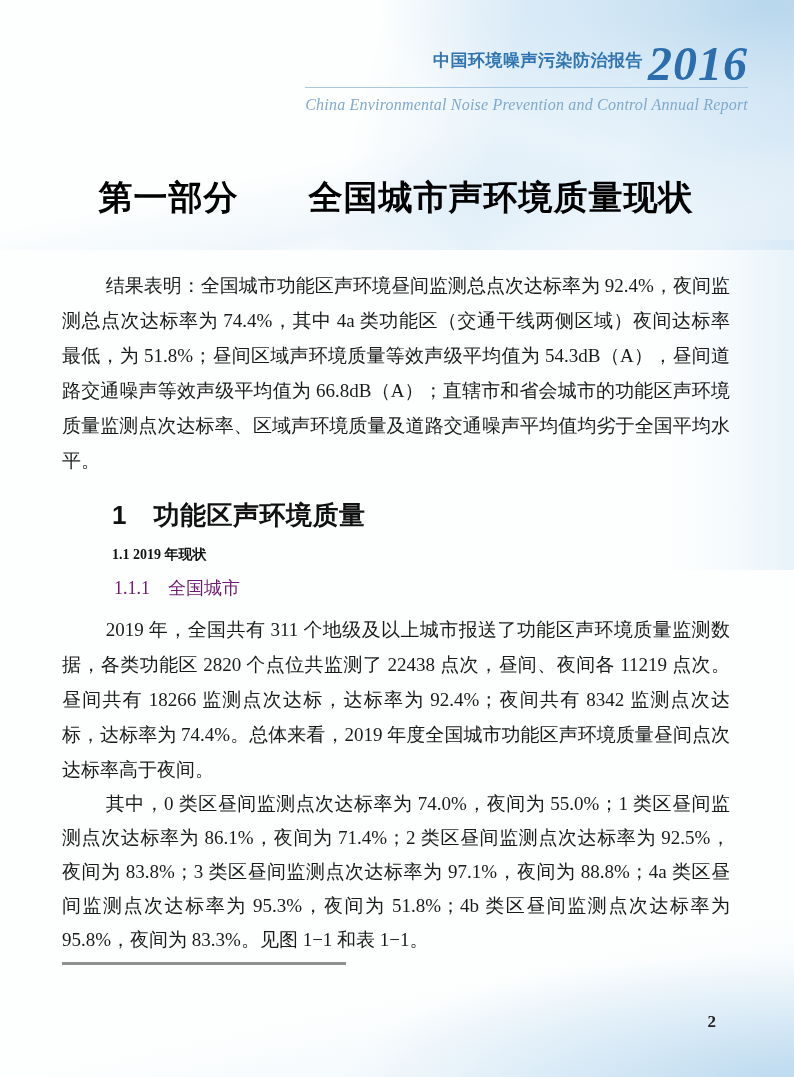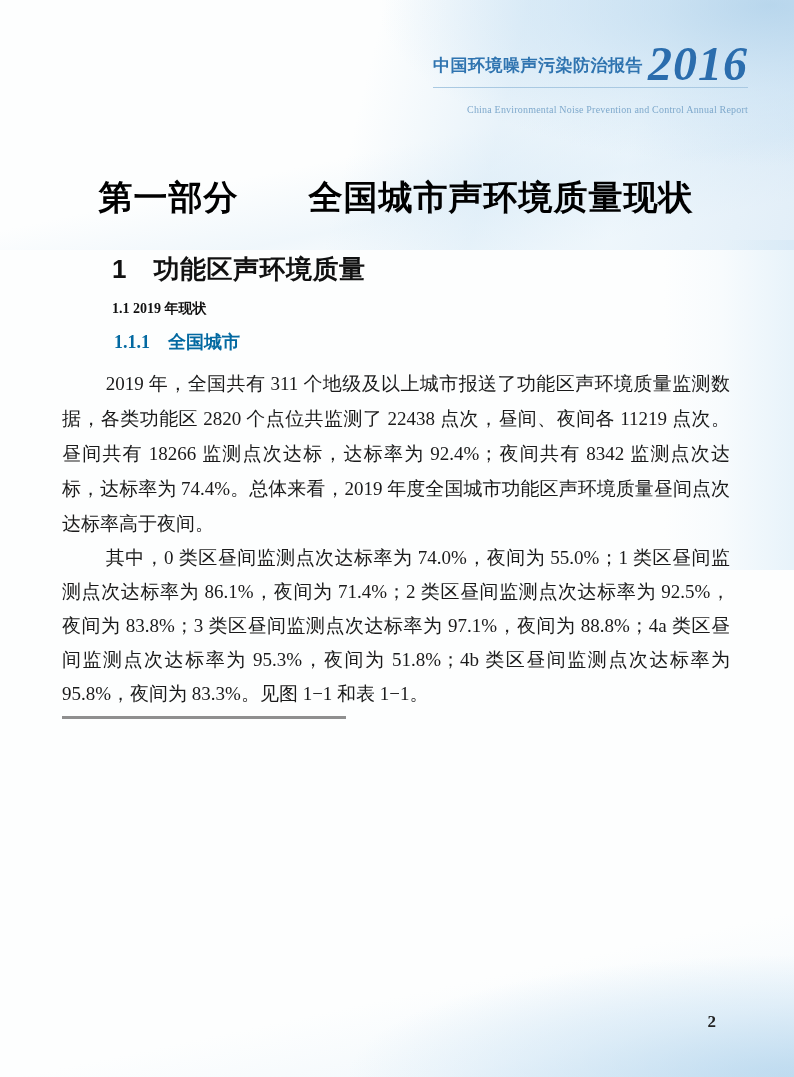--- a/index.html
+++ b/index.html
@@ -38,21 +38,21 @@
 
   
   .page-header {
     position: absolute;
     top: 44px;
     right: 46px;
     text-align: right;
   }
   .header-title-row {
     display: flex;
-    align-items: flex-end;
+    align-items: center;
     justify-content: flex-end;
     gap: 5px;
   }
   .header-title-zh {
     font-family: "Liberation Sans", "DejaVu Sans", sans-serif;
     font-weight: bold;
     font-size: 17px;
     color: #2f74b0;
     letter-spacing: 0.5px;
     padding-bottom: 7px;
@@ -62,43 +62,44 @@
     font-family: "Liberation Serif", serif;
     font-style: italic;
     font-weight: bold;
     font-size: 48px;
     line-height: 40px;
     color: #2b6dad;
     letter-spacing: 1px;
   }
   .header-rule { height: 1px; background: #a9c9e2; margin-top: 3px; }
   .header-subtitle {
-    font-size: 10px;
+    font-style: italic;
+    font-size: 16px;
     color: #7fa9cc;
-    margin-top: 16px;
+    margin-top: 8px;
     letter-spacing: 0.2px;
     white-space: nowrap;
   }
 
   
   .content {
     position: absolute;
     left: 62px;
     top: 176px;
     width: 668px;
   }
   .part-title {
     font-family: "Liberation Sans", "DejaVu Sans", sans-serif;
     font-weight: bold;
     font-size: 34px;
     line-height: 42px;
     text-align: center;
     color: #000000;
     letter-spacing: 1px;
-    margin-bottom: 34px;
+    margin-bottom: 50px;
   }
   .body-para {
     font-size: 19px;
     line-height: 35px;
     text-align: justify;
     text-indent: 2.3em;
     color: #1a1a1a;
   }
   .body-para.tight { line-height: 34px; }
   .fn-ref {
@@ -117,22 +118,22 @@
   .h-level2 {
     font-family: "Liberation Serif", serif;
     font-size: 14px;
     font-weight: bold;
     color: #111111;
     margin: 13px 0 0 50px;
   }
   .h-level3 {
     font-family: "Liberation Serif", serif;
     font-size: 18px;
-    font-weight: bold;
-    color: #0369a1;
+    font-weight: normal;
+    color: #701a75;
     margin: 12px 0 12px 52px;
   }
 
   
   .footnote-block { margin-top: 5px; }
   .footnote-rule { width: 284px; height: 3px; background: #8f8f8f; }
 
   .page-number {
     position: absolute;
     right: 78px;
@@ -157,20 +158,21 @@
       <span class="header-year">2016</span>
     </div>
     <div class="header-rule"></div>
     <div class="header-subtitle">China Environmental Noise Prevention and Control Annual Report</div>
   </header>
 
   <main class="content">
     <h1 class="part-title">第一部分　　全国城市声环境质量现状</h1>
 
 
+    <p class="body-para">结果表明：全国城市功能区声环境昼间监测总点次达标率为 92.4%，夜间监测总点次达标率为 74.4%，其中 4a 类功能区（交通干线两侧区域）夜间达标率最低，为 51.8%；昼间区域声环境质量等效声级平均值为 54.3dB（A），昼间道路交通噪声等效声级平均值为 66.8dB（A）；直辖市和省会城市的功能区声环境质量监测点次达标率、区域声环境质量及道路交通噪声平均值均劣于全国平均水平。</p>
 
     <h2 class="h-level1">1　功能区声环境质量</h2>
     <h3 class="h-level2">1.1 2019 年现状</h3>
     <h4 class="h-level3">1.1.1　全国城市</h4>
 
     <p class="body-para">2019 年，全国共有 311 个地级及以上城市报送了功能区声环境质量监测数据，各类功能区 2820 个点位共监测了 22438 点次，昼间、夜间各 11219 点次。昼间共有 18266 监测点次达标，达标率为 92.4%；夜间共有 8342 监测点次达标，达标率为 74.4%。总体来看，2019 年度全国城市功能区声环境质量昼间点次达标率高于夜间。</p>
 
     <p class="body-para tight">其中，0 类区昼间监测点次达标率为 74.0%，夜间为 55.0%；1 类区昼间监测点次达标率为 86.1%，夜间为 71.4%；2 类区昼间监测点次达标率为 92.5%，夜间为 83.8%；3 类区昼间监测点次达标率为 97.1%，夜间为 88.8%；4a 类区昼间监测点次达标率为 95.3%，夜间为 51.8%；4b 类区昼间监测点次达标率为 95.8%，夜间为 83.3%。见图 1−1 和表 1−1。</p>
 
     <div class="footnote-block">

